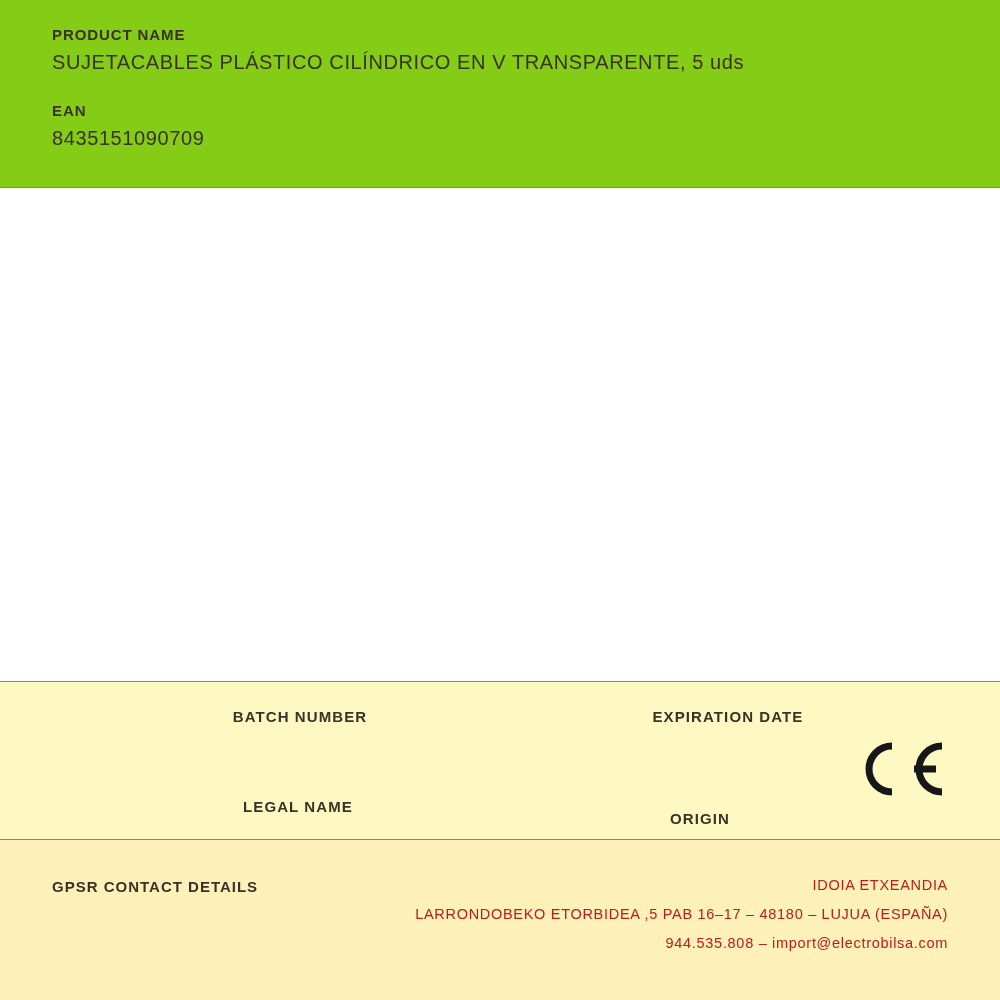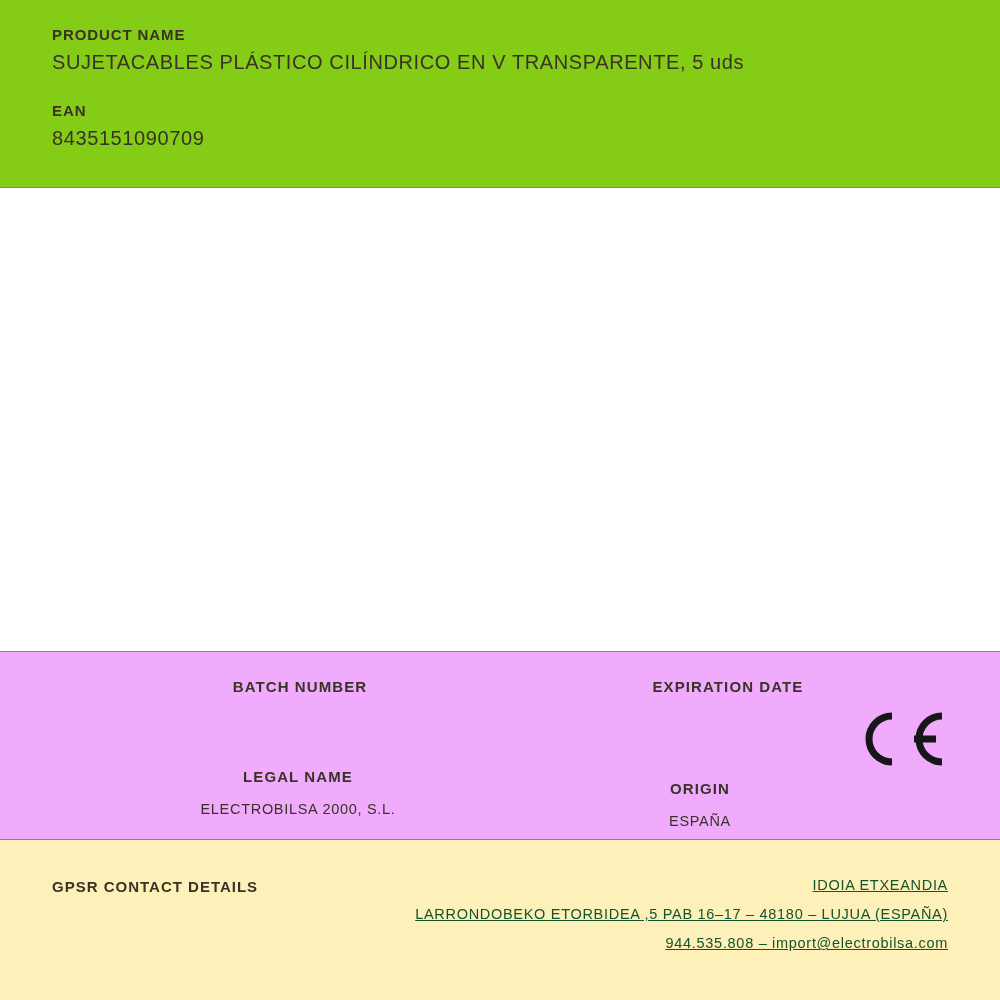--- a/index.html
+++ b/index.html
@@ -51,22 +51,22 @@
   
   .image-area {
     flex: 1 1 auto;
     background: #ffffff;
     border-bottom: 1px solid #8a8578;
     position: relative;
   }
 
   
   .info-band {
-    background: #f0abfc;
-    height: 188px;
+    background: #fef9c3;
+    height: 158px;
     box-sizing: border-box;
     position: relative;
     border-bottom: 1px solid #8a8578;
   }
   .info-col {
     position: absolute;
     text-align: center;
   }
   .col-batch { left: 150px; top: 26px; width: 300px; }
   .col-exp   { left: 578px; top: 26px; width: 300px; }
@@ -114,24 +114,23 @@
   }
   .footer-lines {
     position: absolute;
     right: 52px;
     top: 36px;
     text-align: right;
   }
   .footer-line {
     font-size: 14.5px;
     letter-spacing: 0.7px;
-    color: #14532d;
+    color: #b91c1c;
     margin: 0 0 11px 0;
     line-height: 1.25;
-    text-decoration: underline;
   }
 </style>
 </head>
 <body>
 
 <div class="label-sheet">
 
   <div class="top-section">
     <p class="field-label">PRODUCT NAME</p>
     <p class="field-value">SUJETACABLES PLÁSTICO CILÍNDRICO EN V TRANSPARENTE, 5 uds</p>
@@ -146,21 +145,20 @@
     <div class="info-col col-batch">
       <p class="info-title">BATCH NUMBER</p>
       <p class="info-value"></p>
     </div>
     <div class="info-col col-exp">
       <p class="info-title">EXPIRATION DATE</p>
       <p class="info-value"></p>
     </div>
     <div class="info-col col-legal">
       <p class="info-title">LEGAL NAME</p>
-      <p class="info-value">ELECTROBILSA 2000, S.L.</p>
     </div>
     <div class="info-col col-origin">
       <p class="info-title">ORIGIN</p>
       <p class="info-value">ESPAÑA</p>
     </div>
 
     <div class="ce-mark">
       <svg viewBox="0 0 92 62" width="92" height="62" xmlns="http://www.w3.org/2000/svg">
         <g fill="none" stroke="#17171a" stroke-width="7" stroke-linecap="butt">
           <path d="M36 8 A 23 23 0 1 0 36 54"></path>

